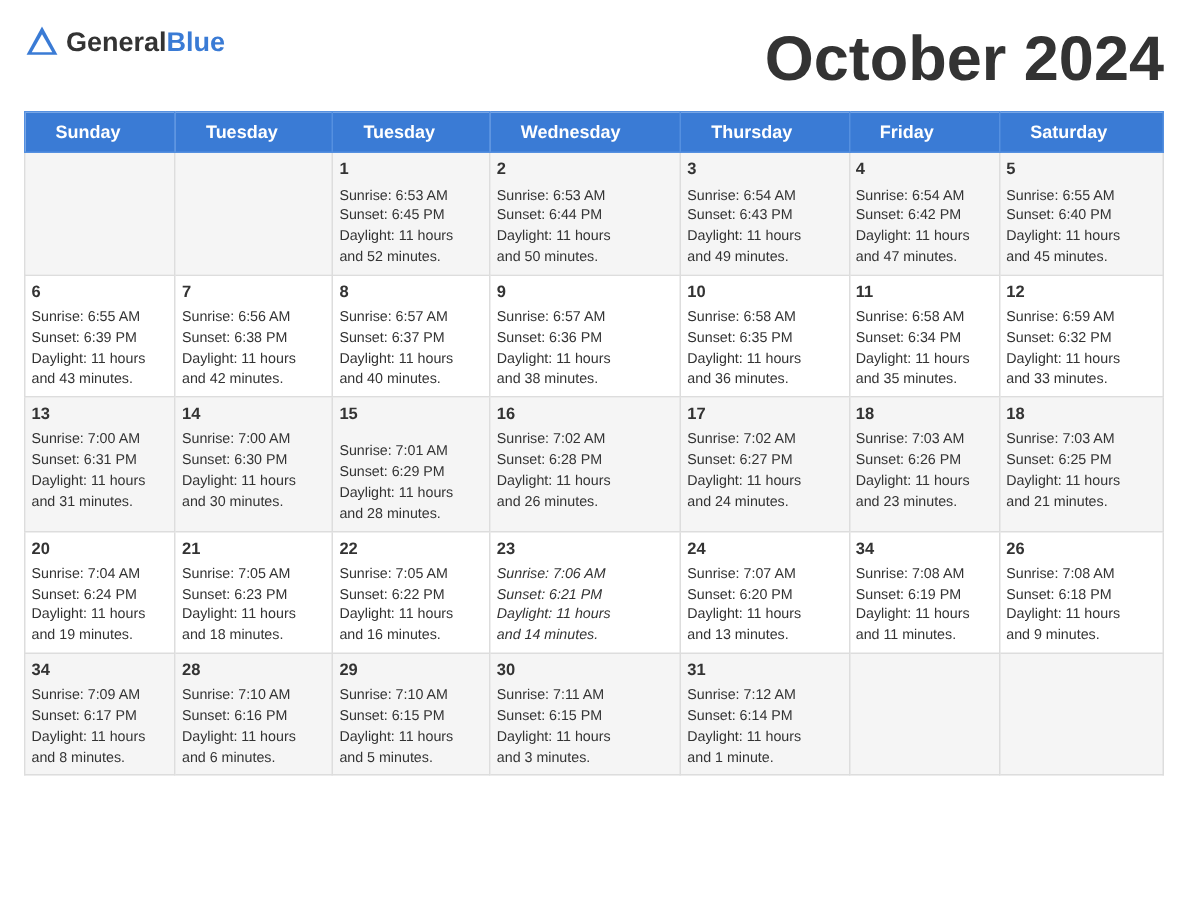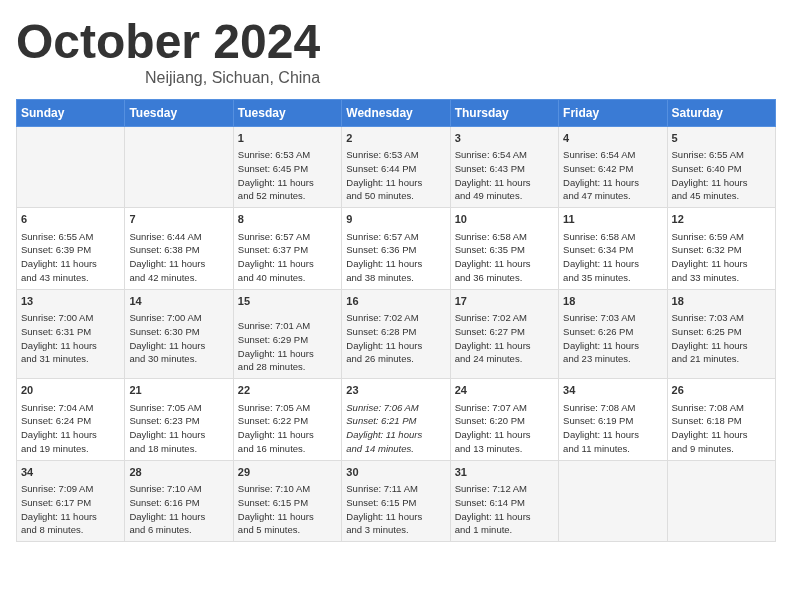--- a/index.html
+++ b/index.html
@@ -32,40 +32,40 @@
       color: #3a7bd5;
     }
     .logo-icon {
       width: 24px;
       height: 24px;
     }
     .title-block {
       text-align: right;
     }
     .month-title {
-      font-size: 48px;
+      font-size: 42px;
       font-weight: bold;
       color: #333;
       line-height: 1.1;
     }
     .location {
       font-size: 16px;
       color: #555;
     }
     table {
       width: 100%;
       border-collapse: collapse;
       font-size: 10.5px;
     }
     thead tr {
       background-color: #3a7bd5;
       color: #fff;
     }
     thead th {
-      padding: 6px 4px;
+      padding: 6px 20px;
       text-align: left;
       font-size: 12px;
       font-weight: bold;
       border: 1px solid #5590e0;
     }
     tbody tr {
       vertical-align: top;
     }
     tbody tr:nth-child(odd) {
       background-color: #f5f5f5;
@@ -90,23 +90,31 @@
     }
     .day-info {
       font-size: 9.5px;
       line-height: 1.45;
     }
   </style>
 </head>
 <body>
 
 <div class="header">
+  <div class="logo">
+    <svg class="logo-icon" viewBox="0 0 28 28">
+      <polygon points="14,2 26,24 2,24" fill="#3a7bd5"></polygon>
+      <polygon points="14,8 22,22 6,22" fill="#fff"></polygon>
+    </svg>
+    <div>
+      <span class="logo-text-general">General</span><span class="logo-text-blue">Blue</span>
+    </div>
+  </div>
   <div class="title-block">
     <div class="month-title">October 2024</div>
-    <div class="location">Neijiang, Sichuan, China</div>
   </div>
 </div>
 
 <table>
   <thead>
     <tr>
     <th>Sunday</th>
         <th>Tuesday</th>
         <th>Tuesday</th>
         <th>Wednesday</th>
@@ -158,21 +166,21 @@
       <tr>
         <td>
           <span class="day-num">6</span>
           <div class="day-info" style="white-space: pre-line;">Sunrise: 6:55 AM
 Sunset: 6:39 PM
 Daylight: 11 hours
 and 43 minutes.</div>
         </td>
         <td>
           <span class="day-num">7</span>
-          <div class="day-info" style="white-space: pre-line;">Sunrise: 6:44 AM
+          <div class="day-info" style="white-space: pre-line;">Sunrise: 6:56 AM
 Sunset: 6:38 PM
 Daylight: 11 hours
 and 42 minutes.</div>
         </td>
         <td>
           <span class="day-num">8</span>
           <div class="day-info" style="white-space: pre-line;">Sunrise: 6:57 AM
 Sunset: 6:37 PM
 Daylight: 11 hours
 and 40 minutes.</div>

